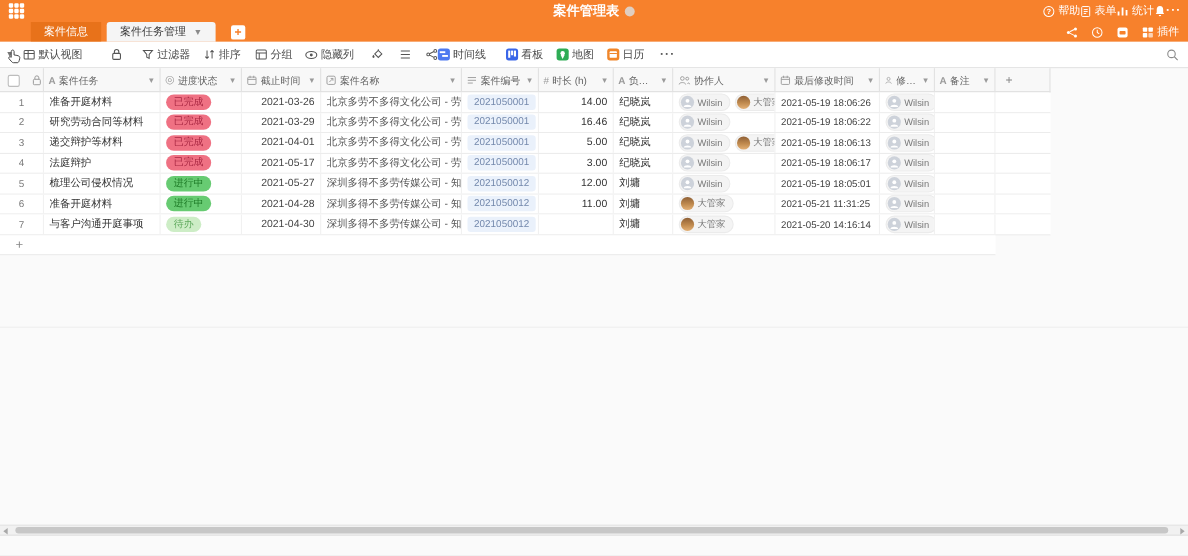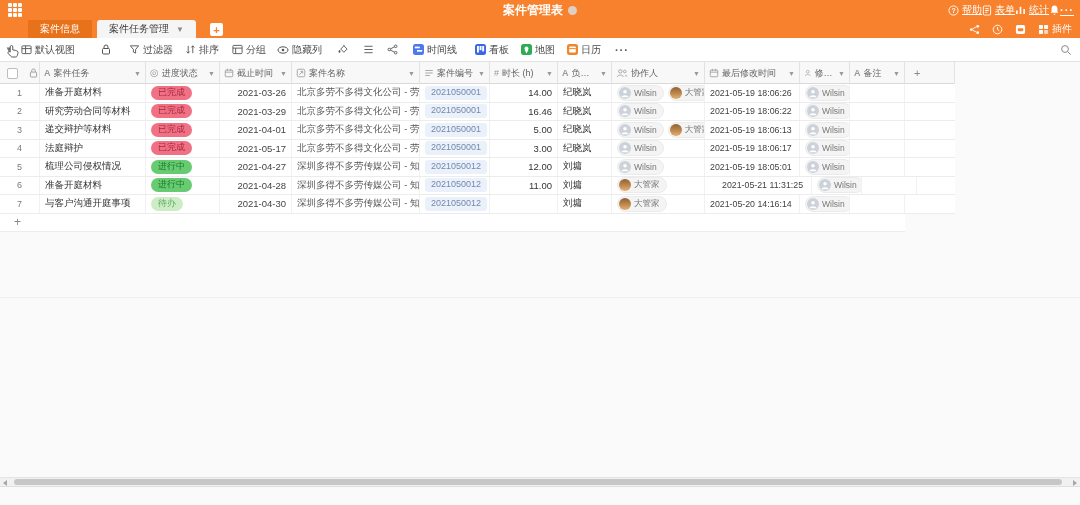--- a/index.html
+++ b/index.html
@@ -9,21 +9,21 @@
   
   .topbar{position:absolute;left:0;top:0;width:1080px;height:20px;background:#F7812C;}
   .logo{position:absolute;left:8px;top:3px;width:14px;height:14px;display:grid;
         grid-template-columns:repeat(3,1fr);grid-template-rows:repeat(3,1fr);gap:1px;}
   .logo i{background:#fff;border-radius:1px;}
   .title-wrap{position:absolute;left:0;top:0;width:100%;height:20px;display:flex;
               align-items:center;justify-content:center;gap:5px;}
   .title{color:#fff;font-weight:bold;font-size:12px;}
   .title-dot{width:9px;height:9px;border-radius:50%;background:#dcdcdc;opacity:.85;}
   .topbar-right{position:absolute;right:6px;top:0;height:20px;display:flex;align-items:center;
-                color:#fff;font-size:10px;text-decoration:underline;}
+                color:#fff;font-size:10px;}
   .tb-act{display:flex;align-items:center;gap:3px;cursor:pointer;}
   .dots{font-weight:bold;letter-spacing:1px;font-size:11px;}
   
   .tabbar{position:absolute;left:0;top:20px;width:1080px;height:18px;background:#F7812C;}
   .tab{position:absolute;top:0;height:18px;display:flex;align-items:center;font-size:10px;
        padding:0 12px;box-sizing:border-box;}
   .tab-inactive{left:28px;background:#E8721A;color:#fff;}
   .tab-active{left:97px;background:#F5F5F5;color:#3c3c3c;border-radius:3px 3px 0 0;}
   .tcaret{margin-left:7px;color:#8a8a8a;font-size:8px;}
   .tab-add{position:absolute;left:210px;top:3px;width:13px;height:13px;background:#fff;border-radius:2px;
@@ -250,21 +250,21 @@
     <span class="tool" style="margin-left:13px">
       <span>
           <svg width="11" height="11" viewBox="0 0 12 12">
             <circle cx="9.5" cy="2.5" r="1.4" fill="none" stroke="#555"></circle>
             <circle cx="2.5" cy="6" r="1.4" fill="none" stroke="#555"></circle>
             <circle cx="9.5" cy="9.5" r="1.4" fill="none" stroke="#555"></circle>
             <path d="M3.8 5.3 L8.2 3.1 M3.8 6.7 L8.2 8.9" stroke="#555" fill="none"></path>
           </svg>
         </span>
     </span>
-    <span class="tool" style="margin-left:15px">
+    <span class="tool" style="">
       <span class="vicon" style="background:#4D79F0">
           <svg width="11" height="11" viewBox="0 0 11 11">
             <rect x="1.8" y="2.6" width="5" height="1.7" fill="#fff"></rect>
             <rect x="4" y="6" width="5.2" height="1.7" fill="#fff"></rect>
           </svg>
         </span>
       <span>时间线</span>
     </span>
     <span class="tool" style="margin-left:18px">
       <span class="vicon" style="background:#3A66E8">
@@ -564,21 +564,21 @@
             </span>
           </div>
           <div class="cell" style="width: 55px;"></div>
         </div>
         <div class="grid-row">
           <div class="cell rownum" style="width: 40px;">5</div>
           <div class="cell" style="width: 106px;">梳理公司侵权情况</div>
           <div class="cell" style="width: 74px;">
             <span class="badge" style="background: rgb(103, 203, 114); color: rgb(30, 123, 39);">进行中</span>
           </div>
-          <div class="cell tright" style="width: 72px; color: rgb(68, 68, 68);">2021-04-27</div>
+          <div class="cell tright" style="width: 72px; color: rgb(68, 68, 68);">2021-05-27</div>
           <div class="cell" style="width: 128px; color: rgb(85, 85, 85);">深圳多得不多劳传媒公司 - 知识侵权</div>
           <div class="cell" style="width: 70px;">
             <span class="pill" style="background: rgb(234, 241, 251); color: rgb(115, 136, 172);">2021050012</span>
           </div>
           <div class="cell tright" style="width: 68px;">12.00</div>
           <div class="cell" style="width: 54px;">刘墉</div>
           <div class="cell" style="width: 93px;">
             <span class="chip">
               <span class="avatar av-gray">
                 <svg width="10" height="10" viewBox="0 0 12 12">
@@ -615,21 +615,21 @@
             <span class="pill" style="background: rgb(234, 241, 251); color: rgb(115, 136, 172);">2021050012</span>
           </div>
           <div class="cell tright" style="width: 68px;">11.00</div>
           <div class="cell" style="width: 54px;">刘墉</div>
           <div class="cell" style="width: 93px;">
             <span class="chip">
               <span class="avatar av-photo"></span>
               <span>大管家</span>
             </span>
           </div>
-          <div class="cell small" style="width: 95px; margin-left: 12px;">2021-05-21 11:31:25</div>
+          <div class="cell small" style="width: 95px;">2021-05-21 11:31:25</div>
           <div class="cell" style="width: 50px;">
             <span class="chip">
               <span class="avatar av-gray">
                 <svg width="10" height="10" viewBox="0 0 12 12">
                   <circle cx="6" cy="4.4" r="2.1" fill="#fff"></circle>
                   <path d="M1.8 11 C1.8 7.8 10.2 7.8 10.2 11 Z" fill="#fff"></path>
                 </svg>
               </span>
               <span>Wilsin</span>
             </span>

